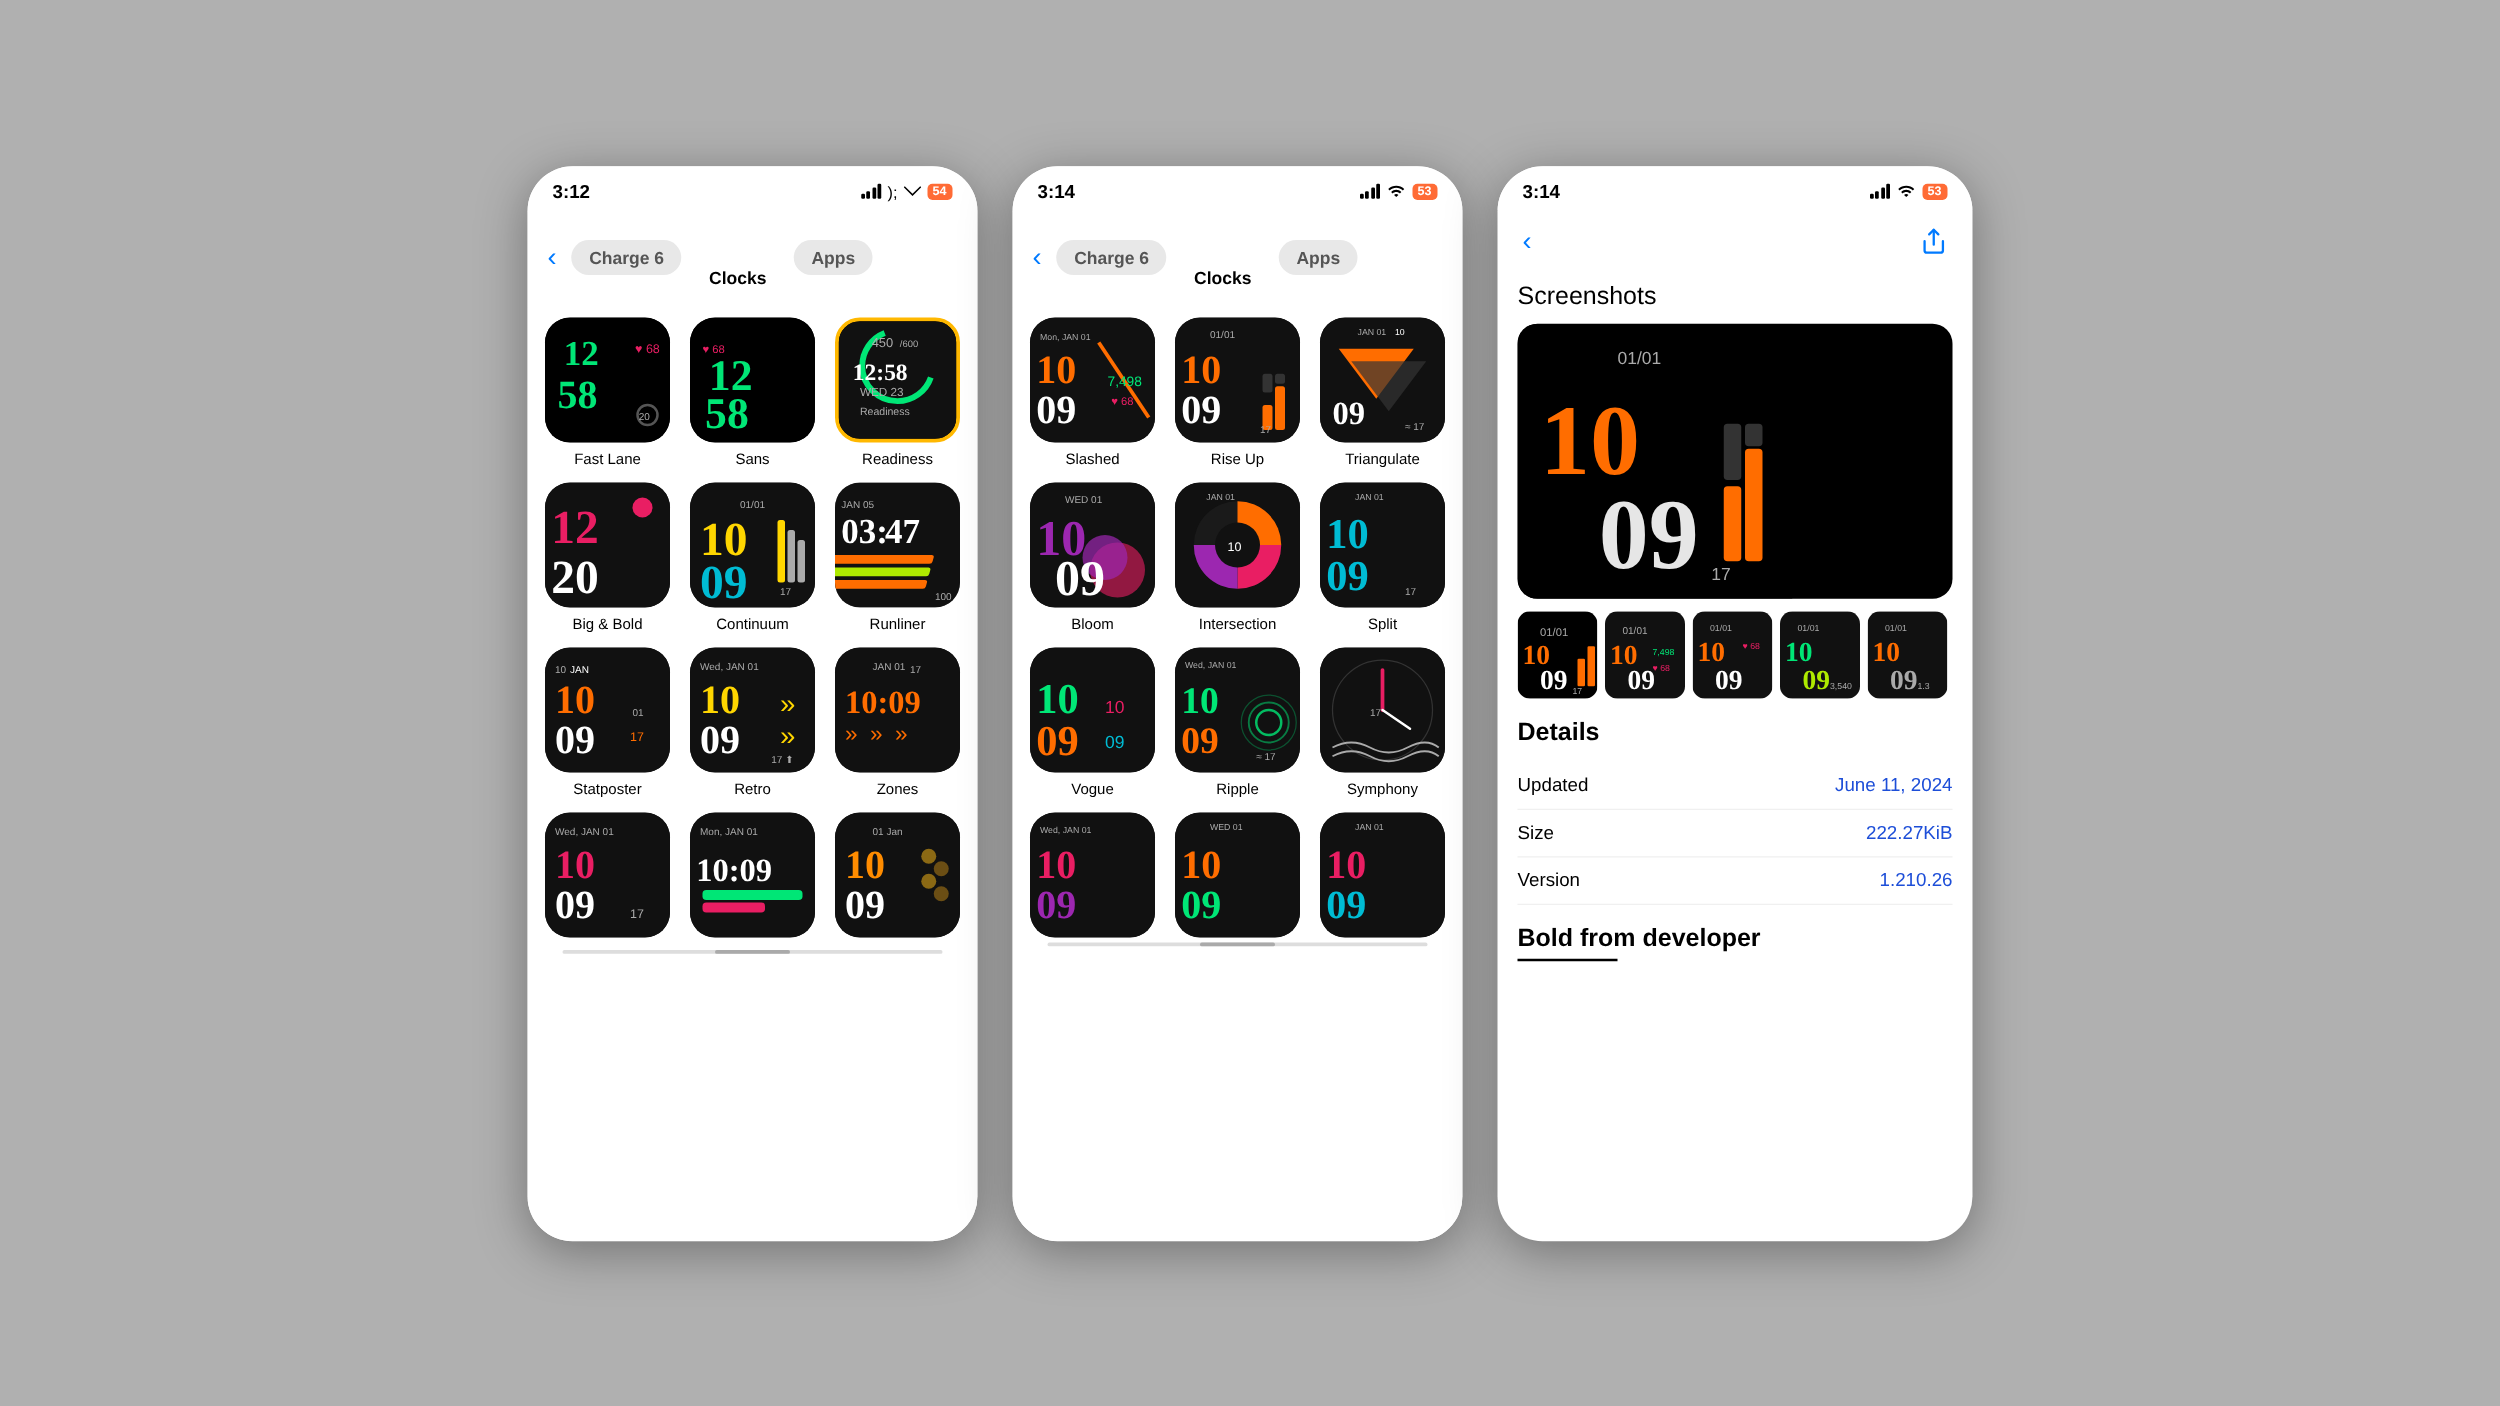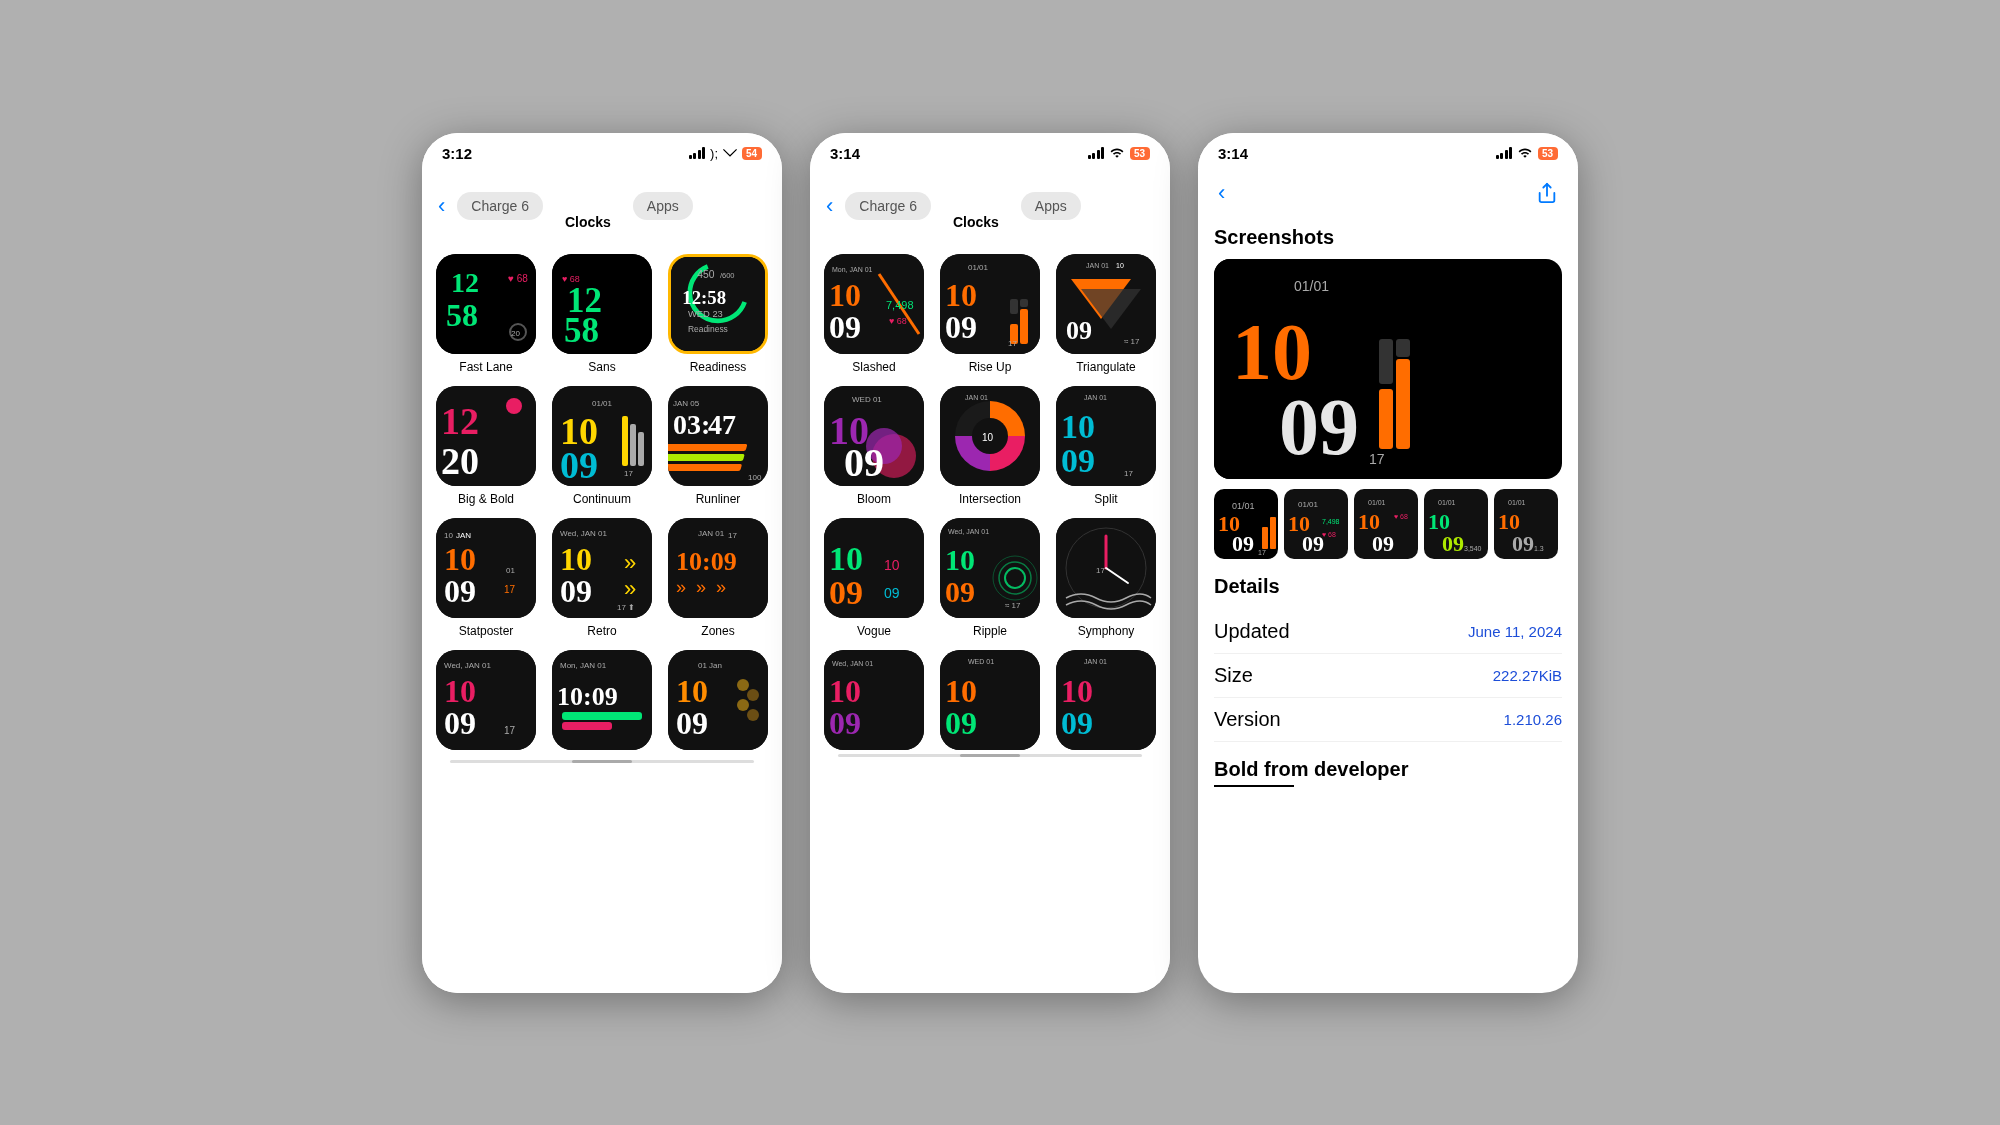--- a/index.html
+++ b/index.html
@@ -70,21 +70,21 @@
     .nav-back {
       font-size: 22px;
       color: #007AFF;
       cursor: pointer;
       margin-right: 4px;
     }
     .tab-btn {
       padding: 6px 14px;
       border-radius: 20px;
       font-size: 14px;
-      font-weight: 400;
+      font-weight: 700;
       border: none;
       cursor: pointer;
     }
     .tab-inactive {
       background: #e8e8e8;
       color: #555;
     }
     .tab-active {
       background: transparent;
       color: #000;
@@ -180,21 +180,21 @@
       cursor: pointer;
     }
     .detail-content {
       flex: 1;
       overflow-y: auto;
       padding: 0 16px;
     }
     .detail-content::-webkit-scrollbar { display: none; }
     .section-title {
       font-size: 20px;
-      font-weight: 700;
+      font-weight: 400;
       color: #000;
       margin: 12px 0 10px;
     }
     .main-screenshot {
       min-width: 220px;
       height: 220px;
       border-radius: 16px;
       overflow: hidden;
       background: #000;
       flex-shrink: 0;
@@ -209,21 +209,21 @@
       margin-bottom: 12px;
     }
     .detail-row {
       display: flex;
       justify-content: space-between;
       align-items: center;
       padding: 10px 0;
       border-bottom: 1px solid #f0f0f0;
     }
     .detail-row-label {
-      font-size: 20px;
+      font-size: 15px;
       color: #000;
     }
     .detail-row-value {
       font-size: 15px;
       color: #1d4ed8;
     }
     .more-from-section {
       margin-top: 16px;
       padding-bottom: 8px;
     }

